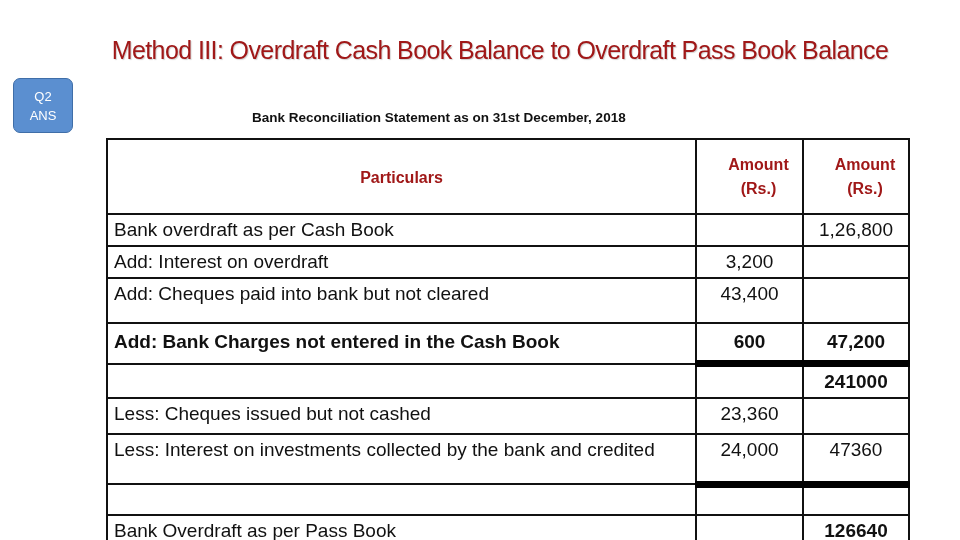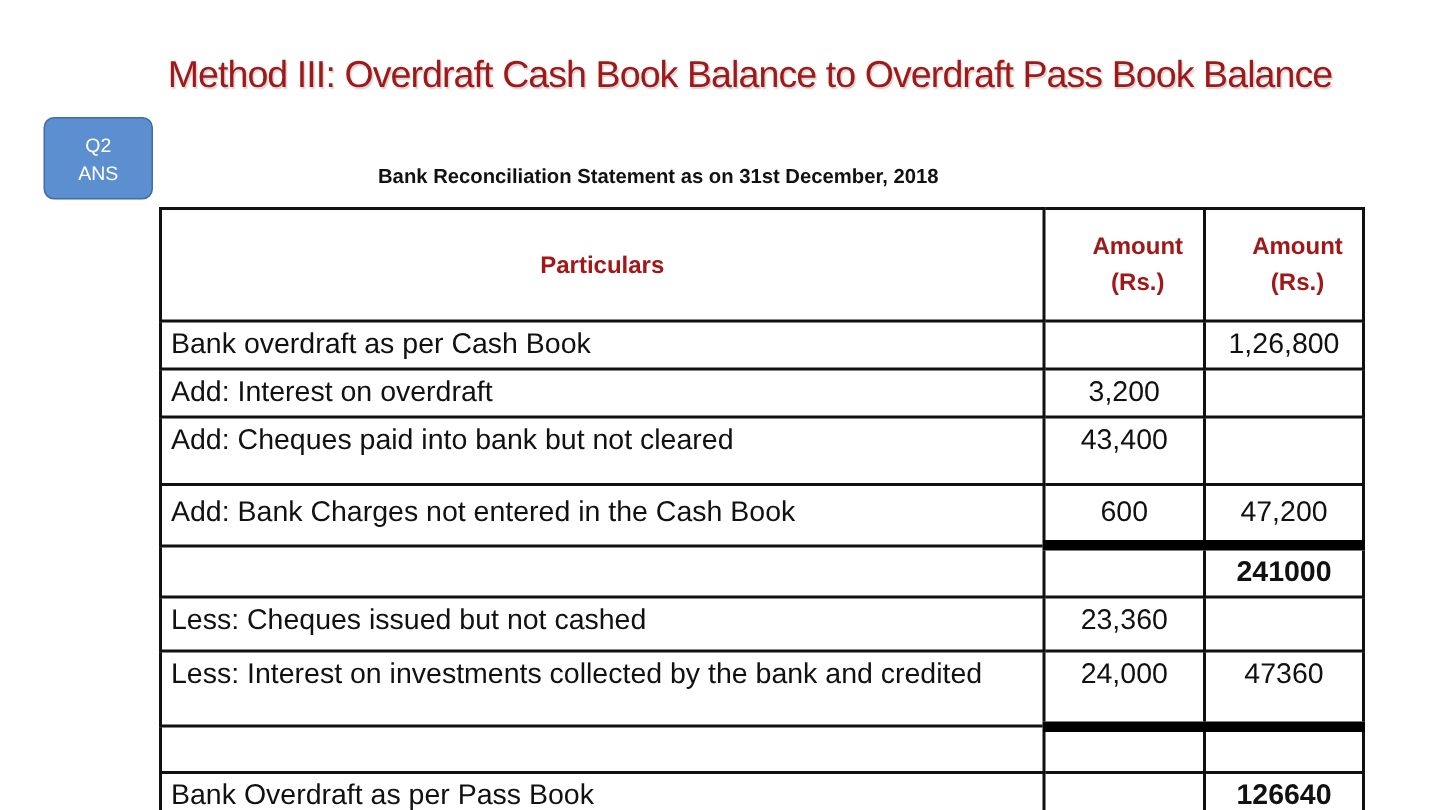--- a/index.html
+++ b/index.html
@@ -7,21 +7,21 @@
       width: 960px; height: 540px; background: #ffffff; position: relative; overflow: hidden;
       font-family: "Liberation Sans", "DejaVu Sans", sans-serif;
     }
     .title {
       position: absolute; left: 0; top: 36px; width: 1000px; text-align: center;
       color: #a01818; font-size: 25px; letter-spacing: -0.6px;
       font-family: "Liberation Sans", sans-serif;
       text-shadow: 1px 1px 1px rgba(0,0,0,0.18);
     }
     .badge {
-      position: absolute; left: 29px; top: 78px; width: 73px; height: 55px;
+      position: absolute; left: 13px; top: 78px; width: 60px; height: 55px;
       background: #5b8fd0; border: 1px solid #3f6ea8; border-radius: 7px;
       color: #ffffff; font-size: 13px; line-height: 19px; text-align: center;
       display: flex; flex-direction: column; justify-content: center; box-sizing: border-box;
     }
     .subtitle {
       position: absolute; left: 252px; top: 110px; font-size: 13.5px; font-weight: bold; color: #111;
       letter-spacing: 0px;
       text-align: right;
     }
     .tbl {
@@ -39,21 +39,21 @@
     .tbl .hdr td { height: 75px; vertical-align: middle; text-align: center; color: #a01818; font-weight: bold; font-size: 16px; line-height: 24px; white-space: normal; }
     .tbl .hdr td.partic { padding-top: 2px; }
     .tbl .hdr td.amt { font-weight: bold; font-size: 16px; padding-left: 24px; }
     .num { text-align: center; }
     .red { color: #a01818; font-weight: bold; }
     .thickTop td.numc { border-top: 7px solid #000; }
     .wrap { white-space: normal !important; }
     .r1 td { height: 31px; }
     .r2 td { height: 31px; }
     .r3 td { height: 45px; }
-    .r4 td { height: 36px; line-height: 36px; }
+    .r4 td { height: 36px; line-height: 36px; font-weight: bold; }
     .r5 td { height: 34px; }
     .r6 td { height: 36px; }
     .r7 td { height: 50px; }
     .r8 td { height: 31px; }
     .r9 td { height: 32px; }
   </style>
 </head>
 <body>
 
 <div class="title">Method III: Overdraft Cash Book Balance to Overdraft Pass Book Balance</div>

